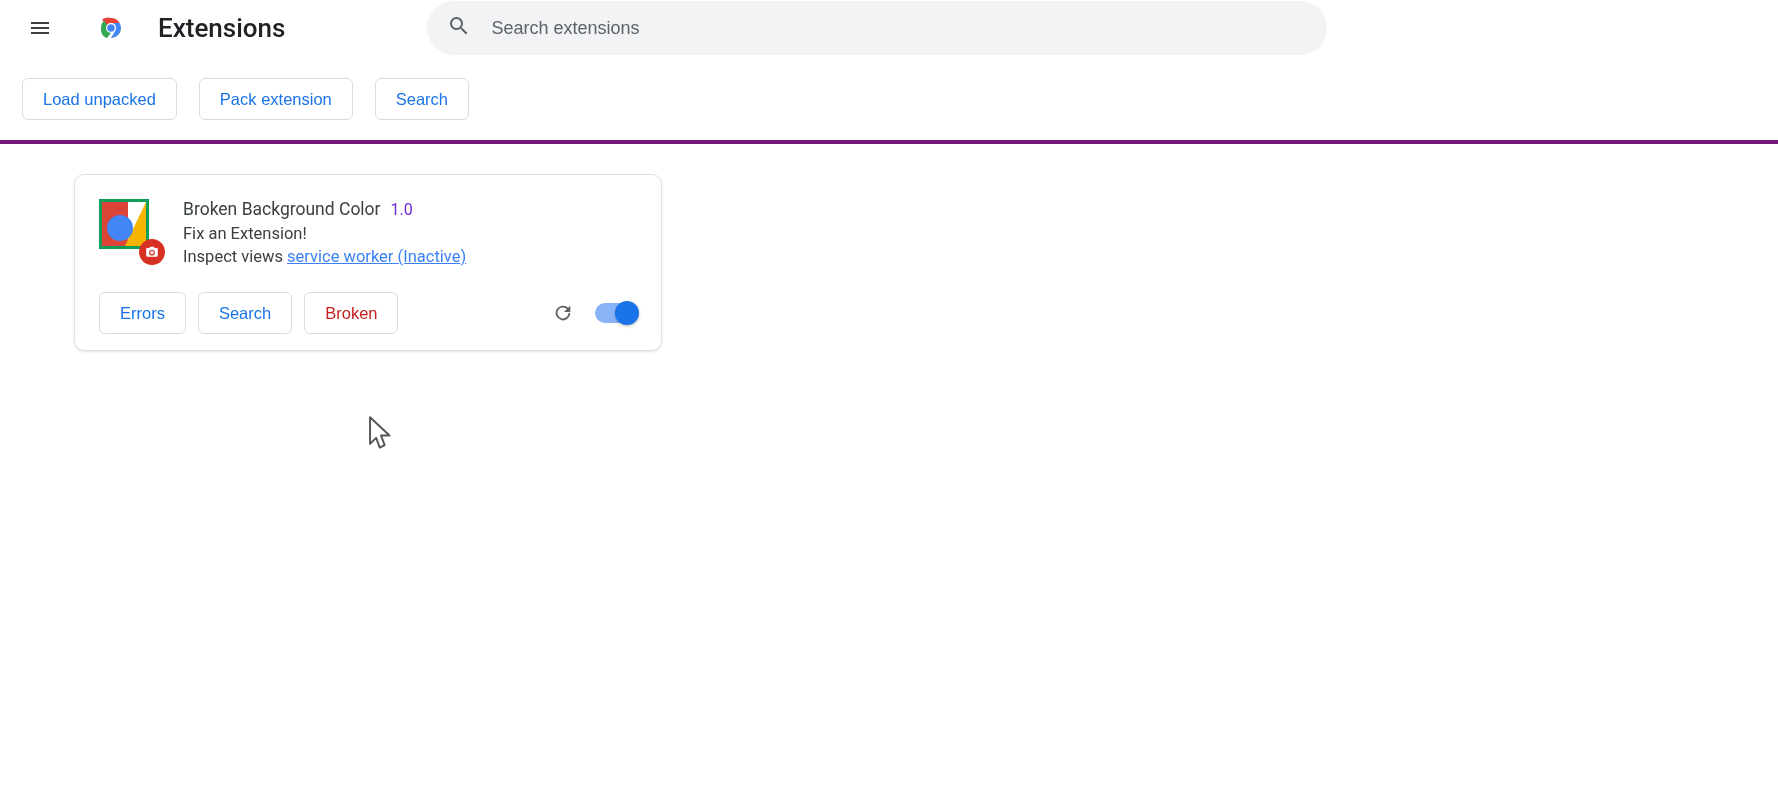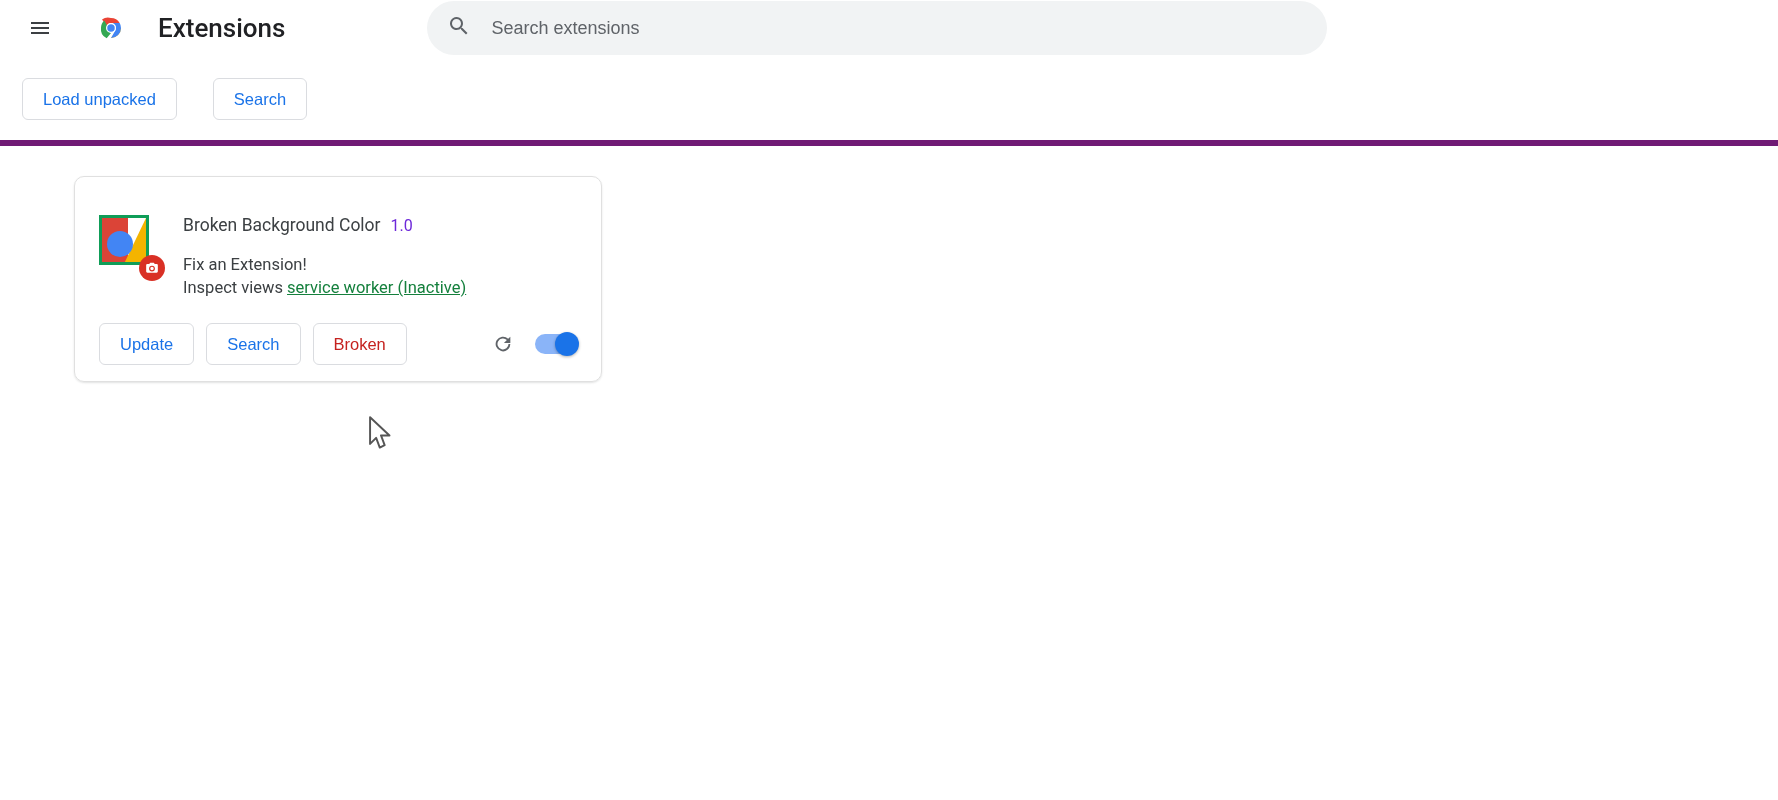--- a/index.html
+++ b/index.html
@@ -34,41 +34,41 @@
     padding: 0 20px; gap: 18px;
   }
   .search-icon { color: #5f6368; }
   .search-input {
     flex: 1; border: none; outline: none; background: transparent;
     font-size: 18px; color: #3c4043;
   }
   .search-input::placeholder { color: #5f6368; }
 
   .toolbar {
-    display: flex; align-items: center; gap: 36px;
+    display: flex; align-items: center; gap: 22px;
     padding: 22px 22px 20px 22px;
-    border-bottom: 6px solid #701a75;
+    border-bottom: 4px solid #701a75;
   }
   .btn {
     height: 42px; padding: 0 20px;
     border: 1px solid #dadce0; border-radius: 6px;
     background: #fff; color: #1a73e8;
     font-size: 16.5px; font-weight: 500;
     display: inline-flex; align-items: center; justify-content: center;
     cursor: pointer; white-space: nowrap;
   }
   .btn.danger { color: #c5221f; }
 
   .content { padding: 30px 74px; }
 
   .ext-card {
-    width: 528px;
+    width: 588px;
     border: 1px solid #e0e0e0; border-radius: 10px;
     box-shadow: 0 1px 2px rgba(60,64,67,.15);
-    padding: 38px 24px 16px;
+    padding: 24px 24px 16px;
   }
   .ext-top { display: flex; gap: 26px; }
   .ext-icon-wrap {
     position: relative; width: 58px; height: 58px; flex: none;
   }
   .ext-icon-box {
     width: 50px; height: 50px; border: 3px solid #0f9d58;
     position: relative; overflow: hidden; display: block; background:#fff;
   }
   .ext-icon-box::before{
@@ -87,24 +87,24 @@
   .ext-icon-badge{
     position:absolute; right:-8px; bottom:-8px;
     width:26px; height:26px; border-radius:50%; background:#d93025;
     display:flex; align-items:center; justify-content:center;
   }
   .ext-icon-badge svg{ fill:#fff; }
   .ext-meta { flex: 1; min-width: 0; }
   .ext-title-row { display: flex; align-items: baseline; gap: 10px; }
   .ext-name { font-size: 17.5px; color: #3c4043; font-weight: 400;}
   .ext-ver  { font-size: 16px; color: #6d28d9; }
-  .ext-desc { margin-top: 20px; font-size: 16.5px; color: #3c4043; }
+  .ext-desc { margin-top: 5px; font-size: 16.5px; color: #3c4043; }
   .ext-id   { margin-top: 68px; font-size: 16.5px; color: #3c4043; word-break: break-all;}
   .ext-views{ margin-top: 4px; font-size: 16.5px; color: #3c4043; }
-  .ext-views a { color:#15803d; text-decoration: underline; }
+  .ext-views a { color:#3b82f6; text-decoration: underline; }
 
   .ext-actions { display:flex; align-items:center; gap:12px; margin-top:26px;}
   .ext-actions .spacer { flex:1; }
   .reload-btn {
     width:40px; height:40px; display:flex; align-items:center; justify-content:center;
     border-radius:50%; cursor:pointer; color:#5f6368;
   }
   .switch {
     position:relative; width:42px; height:20px;
     background:#8ab4f8; border-radius:10px; cursor:pointer;
@@ -146,20 +146,21 @@
       <svg width="24" height="24" viewBox="0 0 24 24">
           <path fill="currentColor" d="M15.5 14h-.79l-.28-.27a6.5 6.5 0 1 0-.7.7l.27.28v.79l5 4.99L20.49 19l-4.99-5zm-6 0A4.5 4.5 0 1 1 14 9.5 4.5 4.5 0 0 1 9.5 14z"></path>
         </svg>
     </span>
     <input class="search-input" placeholder="Search extensions" style="">
   </div>
 </div>
 
 <div class="toolbar">
   <button class="btn">Load unpacked</button>
+  <button class="btn">Pack extension</button>
   <button class="btn">Search</button>
 </div>
 
 <div class="content">
   <div class="ext-card">
     <div class="ext-top">
       <div class="ext-icon-wrap">
         <span class="ext-icon-box"></span>
         <span class="ext-icon-circle"></span>
         <span class="ext-icon-badge">
@@ -174,21 +175,21 @@
           <span class="ext-ver">1.0</span>
         </div>
         <div class="ext-desc">Fix an Extension!</div>
         <div class="ext-views">
           <span>Inspect views</span>
           <a href="#">service worker (Inactive)</a>
         </div>
       </div>
     </div>
     <div class="ext-actions">
-      <button class="btn">Update</button>
+      <button class="btn">Errors</button>
       <button class="btn">Search</button>
       <button class="btn danger">Broken</button>
       <div class="spacer"></div>
       <div class="reload-btn">
         <svg width="22" height="22" viewBox="0 0 24 24">
             <path fill="currentColor" d="M17.65 6.35A8 8 0 1 0 20 12h-2a6 6 0 1 1-1.76-4.24L13 11h7V4l-2.35 2.35z"></path>
           </svg>
       </div>
       <div class="switch">
           <div class="knob"></div>

